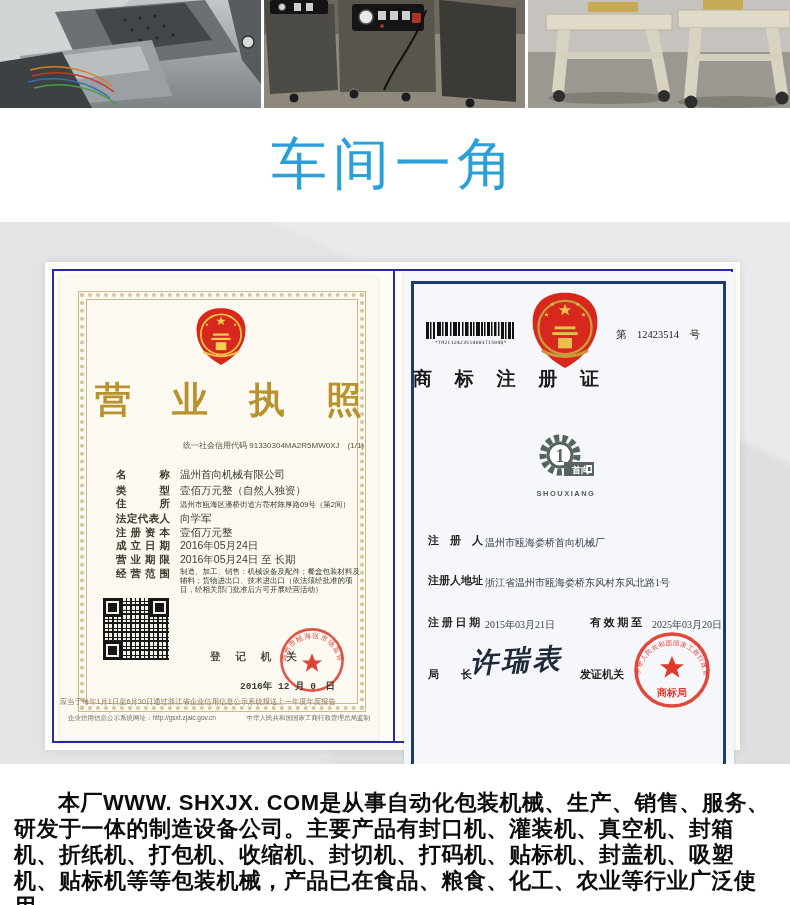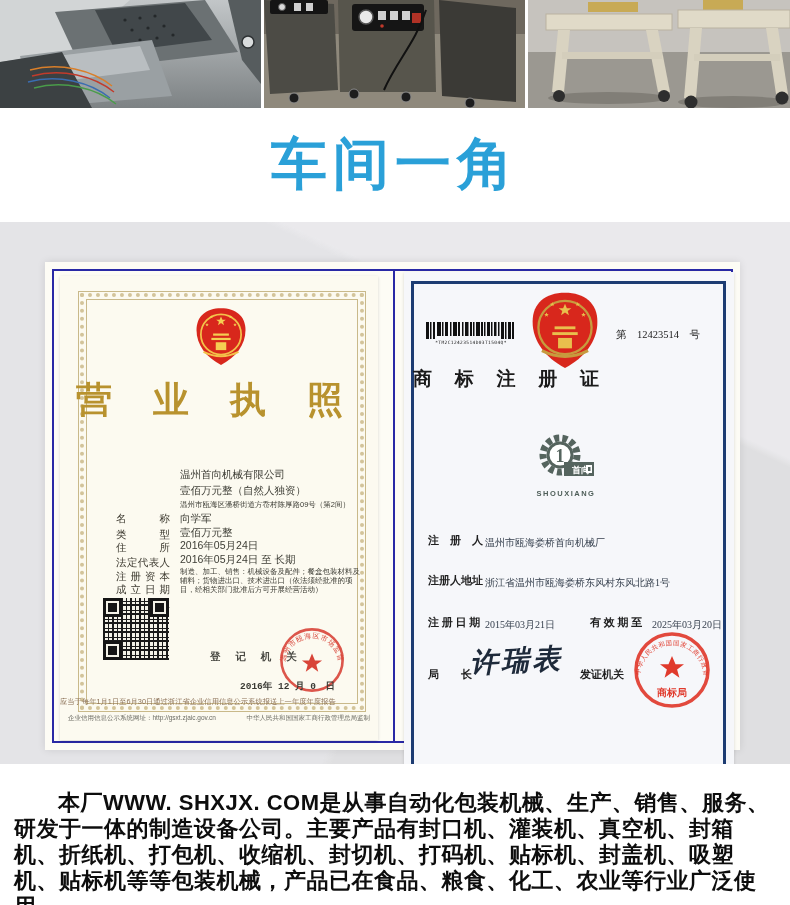--- a/index.html
+++ b/index.html
@@ -6,48 +6,48 @@
   html,body{margin:0;padding:0;background:#fff;}
   .page{position:relative;width:790px;height:905px;overflow:hidden;background:#fff;
         font-family:"Liberation Sans",sans-serif;}
 
   
   .photo-strip{display:flex;gap:3px;height:108px;background:#fff;}
   .photo{height:108px;display:block;}
 
   
   .heading-section{height:114px;display:flex;align-items:center;justify-content:center;background:#fff;}
-  .heading{font-size:56px;font-weight:700;color:#2aa0d8;letter-spacing:6px;}
+  .heading{font-size:56px;font-weight:400;color:#2aa0d8;letter-spacing:6px;}
 
   
   .gray-section{position:relative;height:542px;background:#e4e4e7;overflow:hidden;}
   .gray-section::before{content:"";position:absolute;inset:0;
      background:linear-gradient(205deg,#edecef 0 26%,rgba(237,236,239,0) 27%),
                 linear-gradient(115deg,rgba(222,222,226,0) 55%,#dededf 56%);
      opacity:.7;}
   .panel{position:absolute;left:45px;top:40px;width:695px;height:488px;background:#fdfcf5;
          box-shadow:0 0 8px rgba(0,0,0,.10);}
   .blue-frame{position:absolute;inset:7px;border:2px solid #2929a6;}
   .divider{position:absolute;left:348px;top:7px;bottom:7px;width:2px;background:#2929a6;}
 
   
   .paper-left{position:absolute;left:15px;top:14px;width:318px;height:464px;background:#fcfaf0;
               box-shadow:0 1px 3px rgba(0,0,0,.15);}
   .gold-frame{position:absolute;left:18px;top:15px;right:12px;bottom:28px;border:1px solid #c9b98a;}
   .gold-frame::before{content:"";position:absolute;inset:1px;border:4px dotted #d3c49a;}
   .gold-frame::after{content:"";position:absolute;inset:7px;border:1px solid #c9b98a;}
   .lic-emblem{position:absolute;left:133px;top:30px;}
-  .lic-title{position:absolute;left:0;right:0;top:100px;text-align:left;font-size:36px;font-weight:700;
+  .lic-title{position:absolute;left:0;right:0;top:100px;text-align:right;font-size:36px;font-weight:700;
              color:#b8922e;letter-spacing:16px;text-indent:16px;font-family:"Liberation Serif",serif;}
   .lic-sub{position:absolute;left:0;right:0;top:148px;text-align:center;font-size:13px;color:#a8872c;
            letter-spacing:4px;font-family:"Liberation Serif",serif;}
   .lic-code{position:absolute;left:0;right:14px;top:164px;text-align:right;font-size:8px;color:#55503f;}
   .lic-row{position:absolute;left:0;width:100%;font-size:10.5px;color:#3a3a32;}
   .lic-label{position:absolute;left:56px;width:54px;display:inline-block;text-align:justify;
-             text-align-last:justify;color:#3d3a30;font-weight:400;letter-spacing:0;margin-top:44px;}
+             text-align-last:justify;color:#3d3a30;font-weight:700;letter-spacing:0;}
   .lic-value{position:absolute;left:120px;font-family:Liberation Sans, sans-serif;color:#3c3c34;white-space:nowrap;}
   .lic-value.small{font-size:7.5px;}
   .lic-value.wrap{white-space:normal;width:186px;line-height:9px;}
   .qr{position:absolute;left:43px;top:322px;width:66px;height:62px;background:
       repeating-linear-gradient(90deg,#1a1a1a 0 2px,transparent 2px 5px,#1a1a1a 5px 6px,transparent 6px 9px),
       repeating-linear-gradient(0deg,#1a1a1a 0 2px,#f4f2e8 2px 4px,#1a1a1a 4px 5px,#f4f2e8 5px 9px);}
   .qf{position:absolute;width:13px;height:13px;border:3px solid #151515;background:#f4f2e8;
       box-shadow:inset 0 0 0 2px #f4f2e8, inset 0 0 0 7px #151515;}
   .qf.tl{left:0;top:0;} .qf.tr{right:0;top:0;} .qf.bl{left:0;bottom:0;}
   .lic-registrar{position:absolute;left:150px;top:374px;font-size:10.5px;font-weight:700;color:#4a4a44;
@@ -195,20 +195,21 @@
             <path transform="translate(16,21) scale(0.2)" d="M0,-10 L2.94,-3.09 10,-3.09 4.26,1.18 6.18,8.09 0,3.82 -6.18,8.09 -4.26,1.18 -10,-3.09 -2.94,-3.09 Z"></path>
             <path transform="translate(48,21) scale(0.2)" d="M0,-10 L2.94,-3.09 10,-3.09 4.26,1.18 6.18,8.09 0,3.82 -6.18,8.09 -4.26,1.18 -10,-3.09 -2.94,-3.09 Z"></path>
             <rect x="23" y="31" width="18" height="2.5"></rect>
             <rect x="21" y="36" width="22" height="2.5"></rect>
             <rect x="26" y="41" width="12" height="9"></rect>
           </g>
           <path d="M12 52 Q32 62 52 52" stroke="#f3c24a" stroke-width="2.5" fill="none"></path>
         </svg>
 
         <div class="lic-title">营 业 执 照</div>
+        <div class="lic-code">统一社会信用代码 91330304MA2R5MW0XJ　(1/1)</div>
 
         <div class="lic-row" style="top:192px">
           <span class="lic-label">名　　称</span>
           <span class="lic-value">温州首向机械有限公司</span>
         </div>
         <div class="lic-row" style="top:208px">
           <span class="lic-label">类　　型</span>
           <span class="lic-value">壹佰万元整（自然人独资）</span>
         </div>
         <div class="lic-row" style="top:221px">

